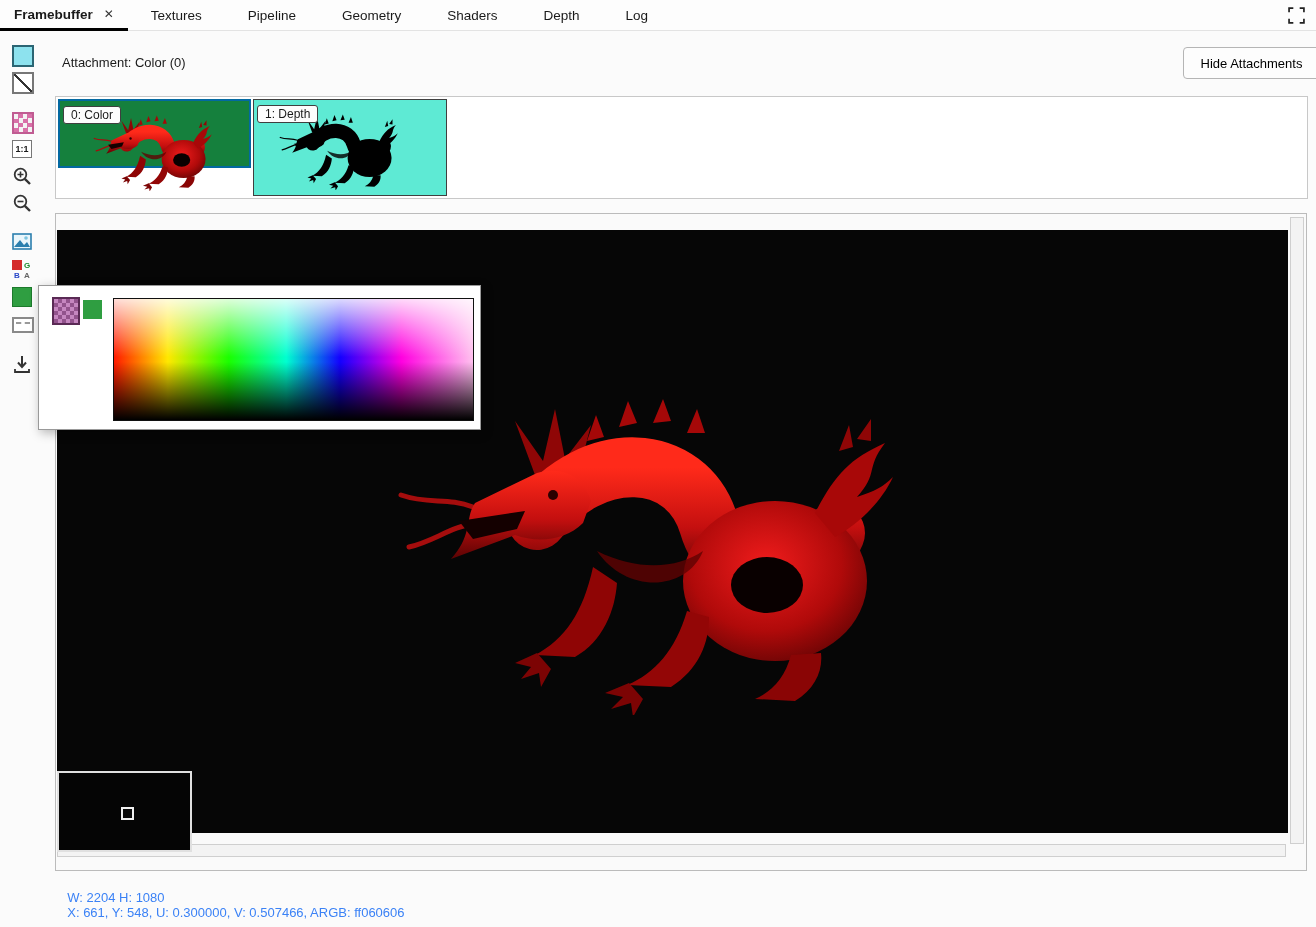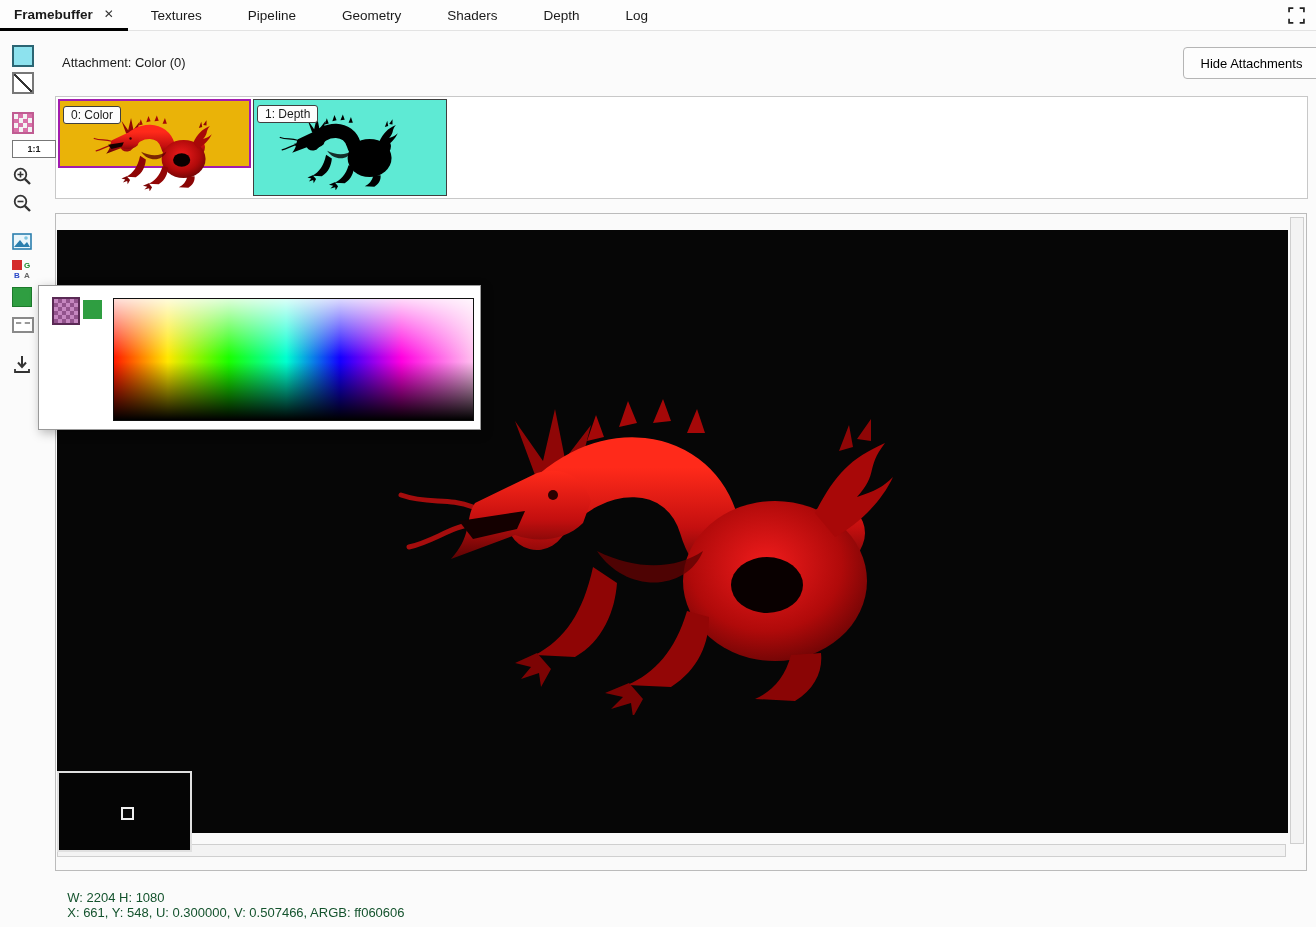--- a/index.html
+++ b/index.html
@@ -12,35 +12,35 @@
   .tab .close{font-size:12px;color:#333;font-weight:400;}
   .fullscreen{position:absolute;right:11px;top:7px;width:17px;height:17px;cursor:pointer;}
 
   
   .attachment-label{position:absolute;left:62px;top:55px;font-size:13px;}
   .hide-btn{position:absolute;left:1183px;top:47px;width:137px;height:32px;background:#fdfdfd;border:1px solid #b5b5b5;border-radius:4px;font-size:13px;font-family:"Liberation Sans",sans-serif;display:flex;align-items:center;justify-content:center;cursor:pointer;box-sizing:border-box;}
 
   
   .attachments{position:absolute;left:55px;top:96px;width:1253px;height:103px;border:1px solid #c8c8c8;background:#fff;box-sizing:border-box;}
   .thumb{position:absolute;top:2px;box-sizing:border-box;cursor:pointer;}
-  .thumb.color{left:2px;width:193px;height:69px;border:2px solid #a21caf;background:#eab308;}
+  .thumb.color{left:2px;width:193px;height:69px;border:2px solid #0369a1;background:#15803d;}
   .thumb.depth{left:197px;width:194px;height:97px;border:1px solid #3f3f3f;background:#5eead4;}
   .chip{position:absolute;top:5px;left:3px;background:#fdfdfd;border:1px solid #3f3f3f;border-radius:3px;padding:1px 7px;font-size:12px;z-index:2;}
   .thumb svg.mini{position:absolute;left:30px;top:4px;width:126px;height:86px;}
   .thumb.depth svg.mini{left:22px;filter:brightness(0);}
 
   
   .toolbar{position:absolute;left:12px;top:0;width:24px;z-index:4;}
   .ti{position:absolute;left:0;cursor:pointer;}
   .t1{top:45px;}.t2{top:72px;}.t3{top:112px;}.t4{top:140px;}.t5{top:166px;}.t6{top:193px;}
   .t7{top:233px;}.t8{top:260px;}.t9{top:287px;}.t10{top:314px;}.t11{top:354px;}
   .icon-cyan{width:18px;height:18px;background:#8de2ee;border:2px solid #2b6573;}
   .icon-nobg{width:18px;height:18px;background:linear-gradient(45deg,transparent 45%,#333 45%,#333 55%,transparent 55%),#fff;border:2px solid #777;}
   .icon-pinkcheck{width:18px;height:18px;border:2px solid #c05c92;background-image:conic-gradient(#d870a8 0 25%,#f3f3f3 0 50%,#d870a8 0 75%,#f3f3f3 0);background-size:9px 9px;}
-  .icon-11{width:44px;height:18px;border:1px solid #777;background:#fff;font-size:9px;font-weight:700;display:flex;align-items:center;justify-content:center;box-sizing:border-box;}
+  .icon-11{width:20px;height:18px;border:1px solid #777;background:#fff;font-size:9px;font-weight:700;display:flex;align-items:center;justify-content:center;box-sizing:border-box;}
   .icon-channels{display:grid;grid-template-columns:10px 10px;grid-template-rows:10px 10px;width:20px;height:20px;}
   .ch-r{background:#d42a2a;}
   .ch{font-size:8px;font-weight:700;display:flex;align-items:center;justify-content:center;}
   .ch.g{color:#1c8a2c;}.ch.b{color:#2847c8;}.ch.a{color:#666;}
   .icon-green{width:18px;height:18px;background:#2f9e41;border:1px solid #1d7a2c;}
   .icon-letterbox{width:18px;height:12px;border:2px solid #8a8a8a;position:relative;background:#fff;margin-top:3px;}
   .lb-line{position:absolute;left:2px;right:2px;top:3px;border-top:2px dashed #9a9a9a;}
 
   
   .viewport{position:absolute;left:55px;top:213px;width:1252px;height:658px;border:1px solid #bbb;background:#fafafa;box-sizing:border-box;}
@@ -55,21 +55,21 @@
   .picker{position:absolute;left:38px;top:285px;width:443px;height:145px;background:#fff;border:1px solid #999;box-shadow:2px 3px 10px rgba(0,0,0,.28);box-sizing:border-box;z-index:10;}
   .cur-swatch{position:absolute;left:13px;top:11px;width:24px;height:24px;border:2px solid #5a2a55;background-image:linear-gradient(rgba(150,35,140,.55),rgba(150,35,140,.55)),conic-gradient(#8d8d8d 0 25%,#fff 0 50%,#8d8d8d 0 75%,#fff 0);background-size:auto,8px 8px;cursor:pointer;}
   .green-swatch{position:absolute;left:44px;top:14px;width:19px;height:19px;background:#2f9e41;cursor:pointer;}
   .hue-gradient{position:absolute;left:74px;top:12px;width:359px;height:121px;border:1px solid #111;cursor:crosshair;
     background:
       linear-gradient(to bottom, rgba(0,0,0,0) 52%, #000 100%),
       linear-gradient(to bottom, rgba(255,255,255,.85) 0%, rgba(255,255,255,0) 48%),
       linear-gradient(to right,#ff1a00 0%,#ffe800 15%,#1aff00 32%,#00ffd0 48%,#1400ff 63%,#ff00e0 80%,#ffc0ee 100%);}
 
   
-  .statusbar{position:absolute;left:60px;top:875px;font-size:13px;color:#14532d;white-space:pre;}
+  .statusbar{position:absolute;left:60px;top:875px;font-size:13px;color:#3b82f6;white-space:pre;}
   .statusbar span{margin-right:14px;}
 </style>
 </head>
 <body>
 
 <svg width="0" height="0" style="position:absolute">
   <defs>
     <linearGradient id="dgBody" x1="0" y1="0" x2="0" y2="1">
       <stop offset="0%" stop-color="#ff2a1a"></stop>
       <stop offset="55%" stop-color="#c40f0f"></stop>

